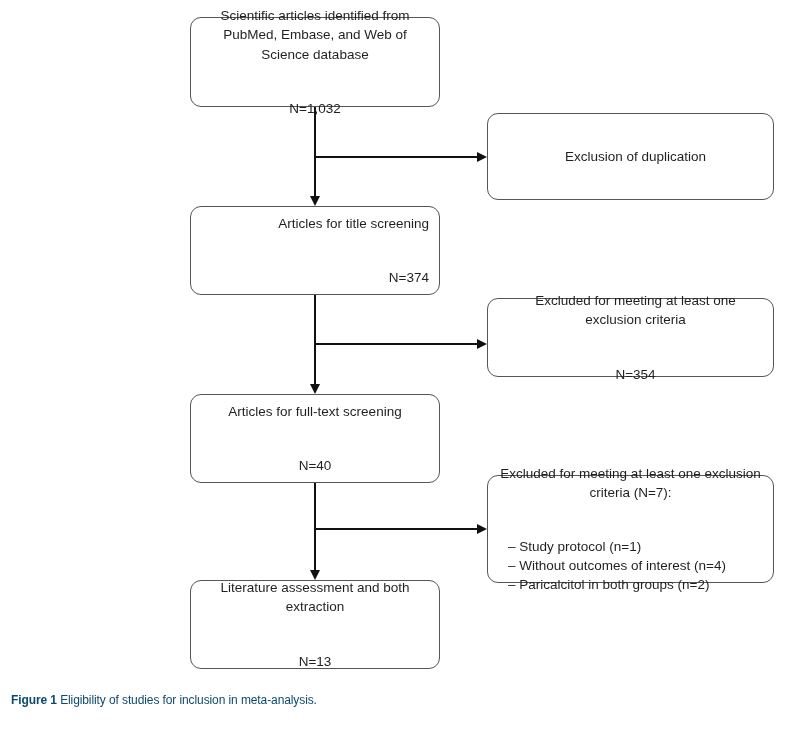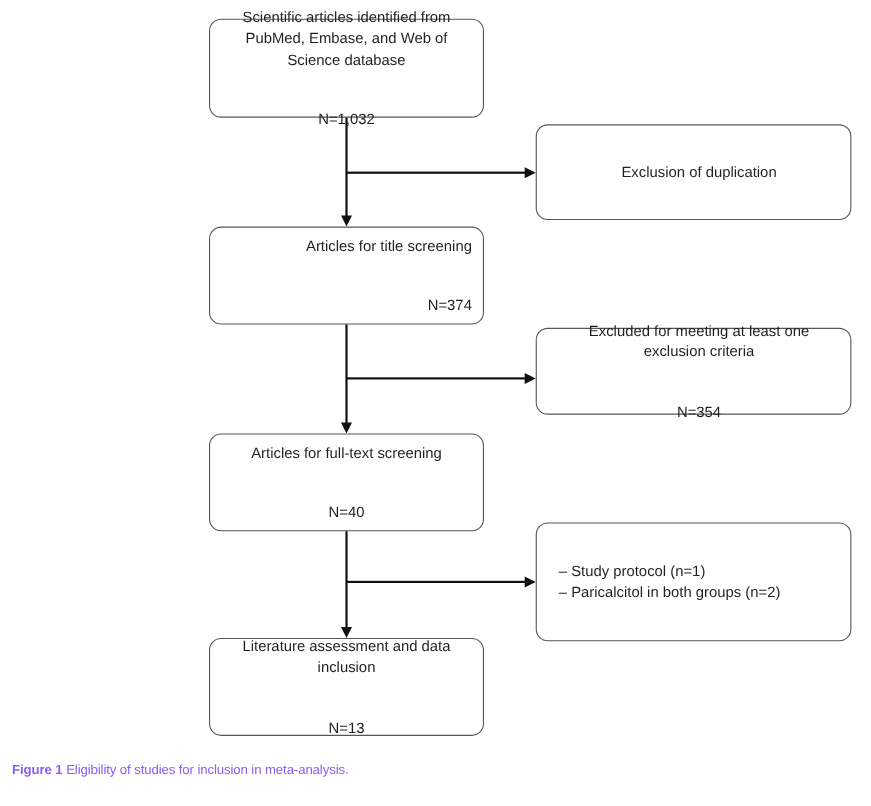--- a/index.html
+++ b/index.html
@@ -97,21 +97,21 @@
   #arrow-r2 { left: 477px; top: 338.5px; }
   #arrow-r3 { left: 477px; top: 523.5px; }
 
   
   .caption {
     position: absolute;
     left: 11px;
     top: 693px;
     font-size: 12px;
     letter-spacing: -0.1px;
-    color: #8b5cf6;
+    color: #0c4a6e;
   }
   .caption .cap-label { font-weight: bold; }
 </style>
 </head>
 <body>
 
 <div class="canvas">
 
   <div class="flowbox main-col" id="box-identified">
     <div class="box-text">Scientific articles identified from PubMed, Embase, and Web of Science database</div>
@@ -122,36 +122,38 @@
     <div class="box-text">Articles for title screening</div>
     <div class="box-count">N=374</div>
   </div>
 
   <div class="flowbox main-col" id="box-fulltext-screening">
     <div class="box-text">Articles for full-text screening</div>
     <div class="box-count">N=40</div>
   </div>
 
   <div class="flowbox main-col" id="box-assessment">
-    <div class="box-text">Literature assessment and data inclusion</div>
+    <div class="box-text">Literature assessment and both extraction</div>
     <div class="box-count">N=13</div>
   </div>
 
   <div class="flowbox side-col" id="box-excl-duplication">
     <div class="box-text">Exclusion of duplication</div>
   </div>
 
   <div class="flowbox side-col" id="box-excl-title">
     <div class="box-text">Excluded for meeting at least one exclusion criteria</div>
     <div class="box-count">N=354</div>
   </div>
 
   <div class="flowbox side-col" id="box-excl-fulltext">
+    <div class="box-heading">Excluded for meeting at least one exclusion criteria (N=7):</div>
     <div class="box-items">
       <div>– Study protocol (n=1)</div>
+      <div>– Without outcomes of interest (n=4)</div>
       <div>– Paricalcitol in both groups (n=2)</div>
     </div>
   </div>
 
   <div class="line vline" id="v-line-1"></div>
   <div class="line vline" id="v-line-2"></div>
   <div class="line vline" id="v-line-3"></div>
 
   <div class="line hline" id="h-line-1"></div>
   <div class="line hline" id="h-line-2"></div>

